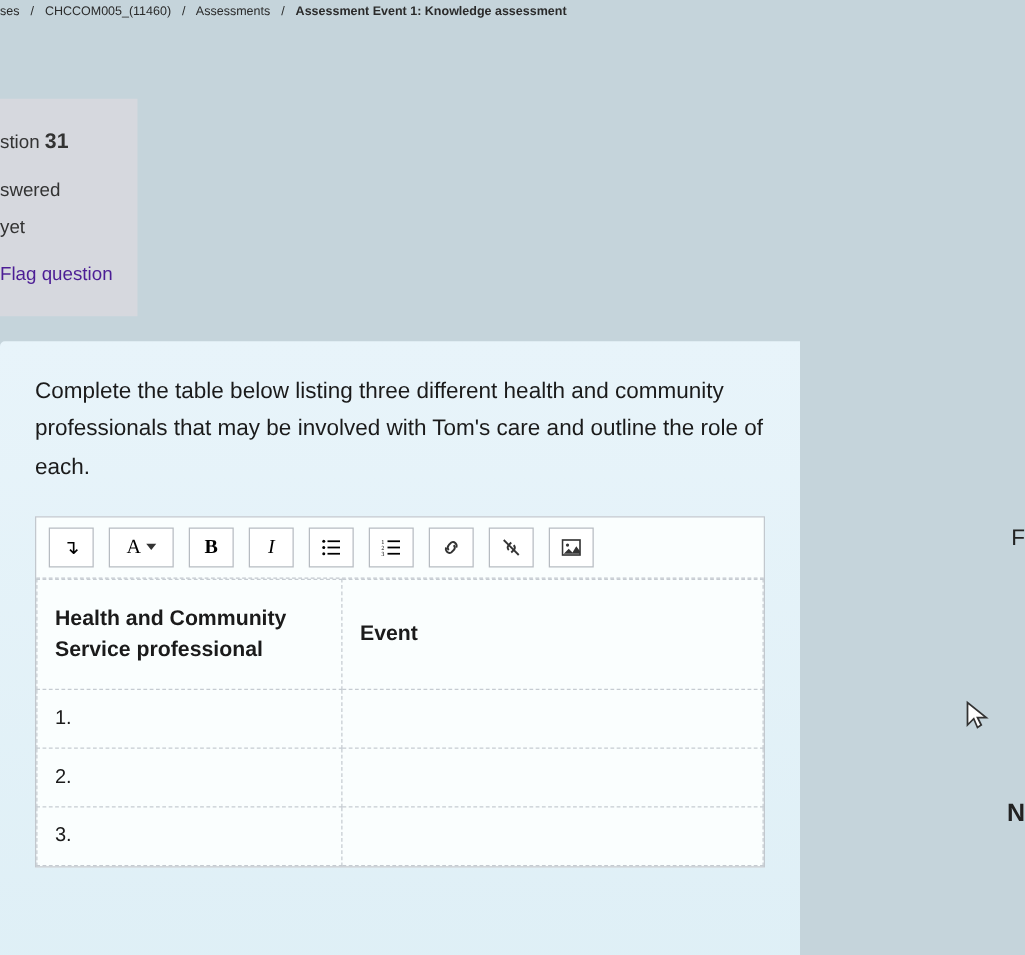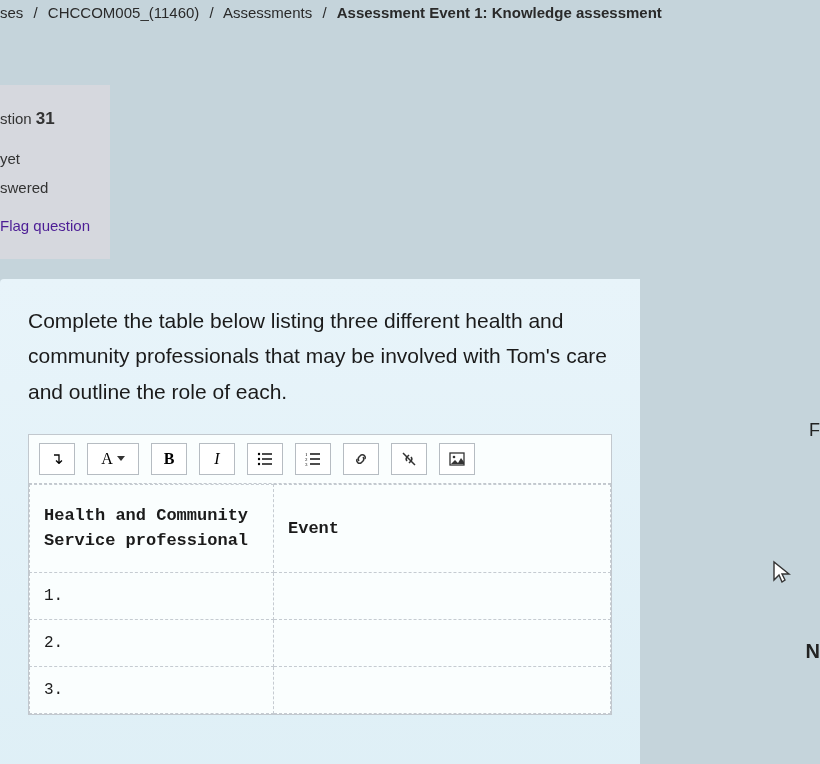--- a/index.html
+++ b/index.html
@@ -6,21 +6,21 @@
     body {
       font-family: Arial, Helvetica, sans-serif;
       background: #c5d4db;
       width: 820px;
       height: 764px;
       overflow: hidden;
       position: relative;
     }
     .breadcrumb {
       padding: 4px 0;
-      font-size: 15px;
+      font-size: 10px;
       color: #2a2a2a;
       font-weight: 500;
     }
     .breadcrumb .sep { margin: 0 6px; }
     .breadcrumb .bold { font-weight: 700; }
     .main-area {
       display: flex;
       gap: 20px;
       padding-top: 60px;
       flex-direction: column;
@@ -39,21 +39,21 @@
     .flag-link { color: #4c1d95; cursor: pointer; }
     .content {
       flex: 1;
       background: linear-gradient(180deg, #e8f4fa 0%, #dceef5 100%);
       padding: 24px 28px;
       border-radius: 4px 0 0 4px;
       min-height: 640px;
       max-width: 640px;
     }
     .prompt {
-      font-size: 21px;
+      font-size: 18px;
       color: #1b1b1b;
       line-height: 1.7;
       margin-bottom: 24px;
     }
     .editor {
       background: #fafefe;
       border: 1px solid #c2c8ce;
     }
     .toolbar {
       display: flex;
@@ -80,21 +80,20 @@
     .caret-down {
       width: 0; height: 0;
       border-left: 4px solid transparent;
       border-right: 4px solid transparent;
       border-top: 5px solid #333;
       display: inline-block;
     }
     table.ans {
       width: 100%;
       border-collapse: collapse;
-      font-family: Liberation Mono, monospace;
     }
     table.ans td {
       border: 1px dashed #c5cbd1;
       padding: 18px 14px;
       font-size: 16px;
       color: #1b1b1b;
       vertical-align: middle;
     }
     table.ans tr.header td { font-weight: 700; font-size: 17px; line-height: 1.5; }
     table.ans tr.example td { font-style: italic; font-size: 16px; line-height: 1.6; }
@@ -132,22 +131,22 @@
   <span class="sep">/</span>
   <span class="bold">Assessment Event 1: Knowledge assessment</span>
 </div>
 
 <div class="main-area">
   <div class="sidebar">
     <div class="qnum">
       <span>stion </span><b>31</b>
     </div>
     <div class="sidebar-item">
+      <div>swered</div>
       <div>yet</div>
-      <div>swered</div>
     </div>
     <div class="sidebar-item flag-link">
       <span>Flag question</span>
     </div>
   </div>
 
   <div class="content">
     <div class="prompt">Complete the table below listing three different health and community professionals that may be involved with Tom's care and outline the role of each.</div>
 
     <div class="editor">

